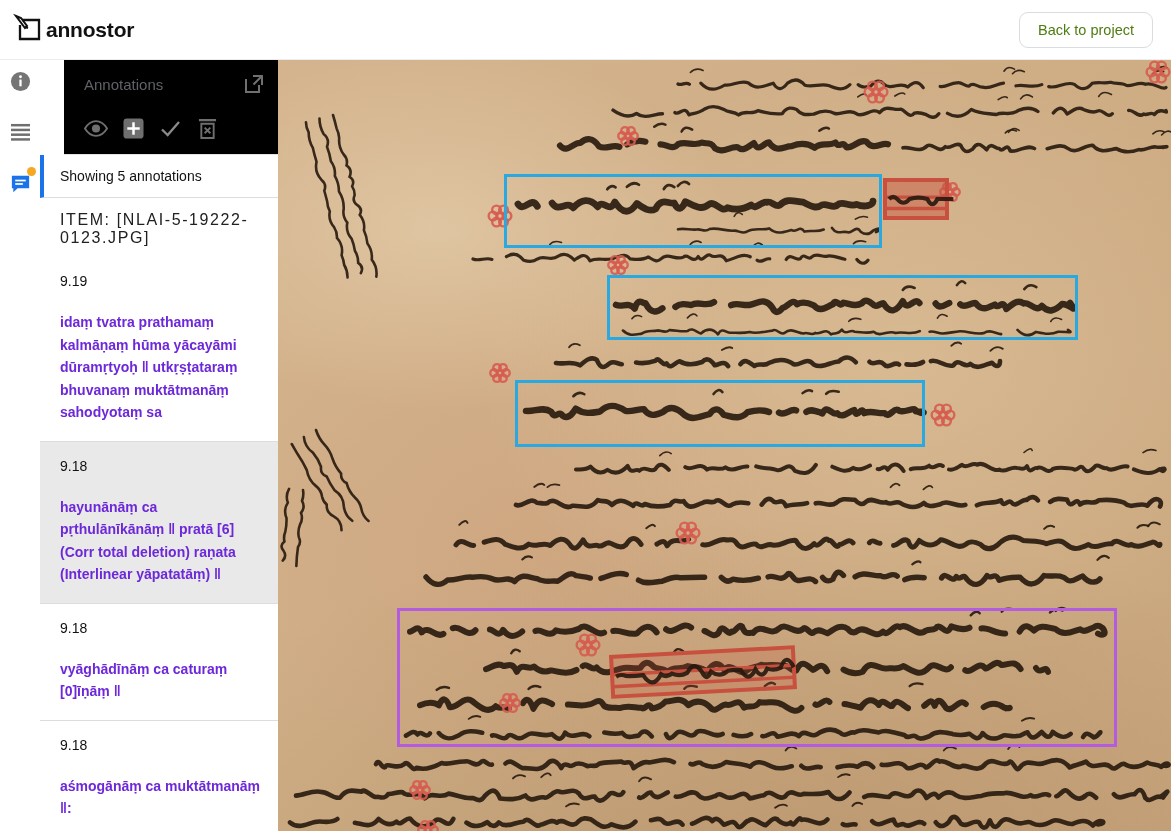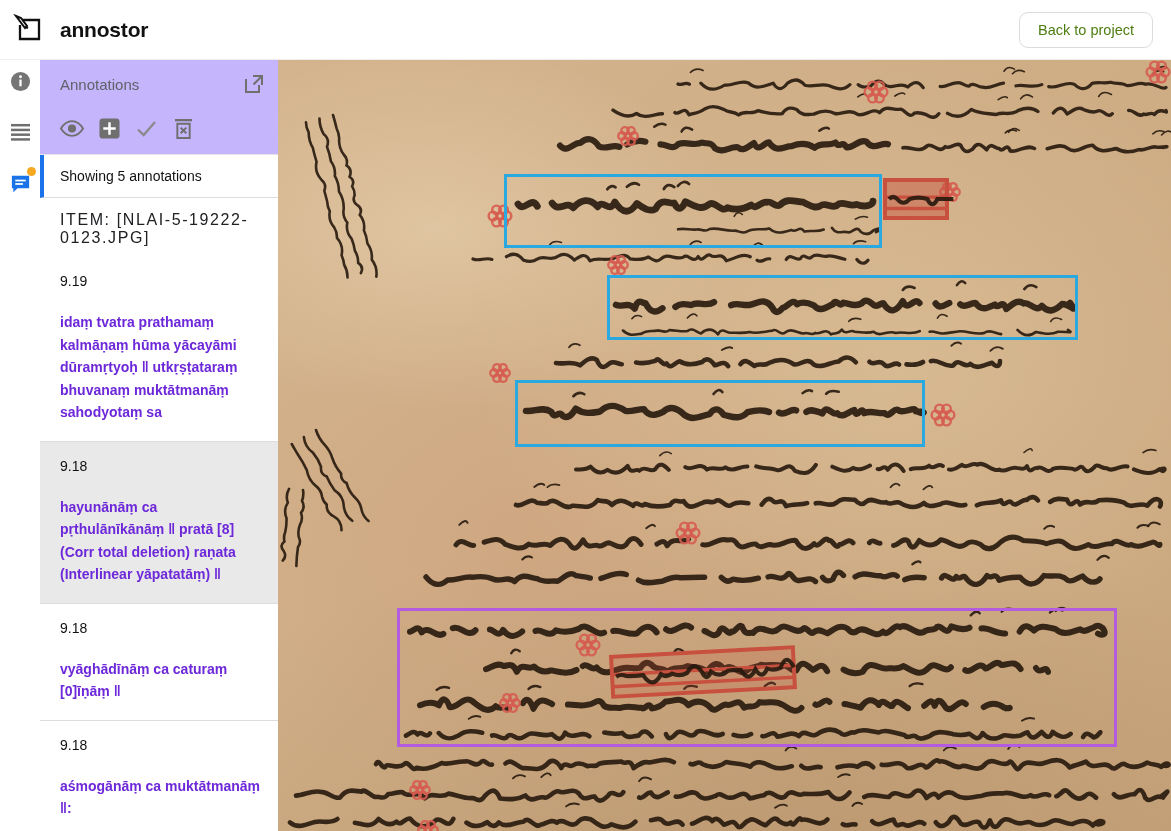--- a/index.html
+++ b/index.html
@@ -2,37 +2,37 @@
 <html><head>
 <meta charset="utf-8">
 <style>
   * { margin:0; padding:0; box-sizing:border-box; }
   html,body { font-family:"Liberation Sans", sans-serif; background:#fff; }
   .app { width:1171px; height:831px; overflow:hidden; display:flex; flex-direction:column; background:#fff; }
 
   
   .topbar { height:60px; flex:0 0 60px; display:flex; align-items:center; justify-content:space-between;
             padding:0 18px 0 12px; background:#fff; border-bottom:1px solid #ededed; }
-  .brand { display:flex; align-items:center; gap:18px; }
+  .brand { display:flex; align-items:center; gap:4px; }
   .brand-name { font-size:21px; font-weight:bold; color:#111; letter-spacing:-0.2px; }
   .back-btn { border:1px solid #dadce0; background:#fff; border-radius:9px; padding:9px 18px;
               font-size:14.5px; color:#4d7c0f; font-family:"Liberation Sans",sans-serif; cursor:pointer; }
 
   
   .main { flex:1; display:flex; min-height:0; }
 
   
   .rail { width:40px; flex:0 0 40px; background:#fff; display:flex; flex-direction:column; align-items:center;
           padding-top:9px; gap:27px; }
   .rail-btn { width:24px; height:24px; position:relative; display:flex; align-items:center; justify-content:center; cursor:pointer; }
   .badge-dot { position:absolute; top:-4px; right:-4px; width:9px; height:9px; border-radius:50%; background:#f6a821; }
 
   
   .panel { width:238px; flex:0 0 238px; background:#fff; display:flex; flex-direction:column; overflow:hidden; }
-  .panel-head { background:#c4b5fd; padding:12px 12px 14px 20px; border-bottom:1px solid #e4e4e4; }
+  .panel-head { background:#000000; padding:12px 12px 14px 20px; border-bottom:1px solid #e4e4e4;margin-left:24px; }
   .panel-title-row { display:flex; align-items:center; justify-content:space-between; }
   .panel-title { font-size:15px; color:#5f6368; }
   .panel-tools { display:flex; align-items:center; gap:13px; margin-top:20px; }
   .tool-btn { width:24px; height:24px; display:flex; align-items:center; justify-content:center; cursor:pointer; }
 
   .showing-row { background:#fff; border-left:4px solid #1a73e8; border-bottom:1px solid #ddd;
                  padding:13px 10px 13px 16px; font-size:14px; color:#111; }
   .item-head { padding:13px 10px 10px 20px; font-size:16px; color:#202124; letter-spacing:1.6px; }
 
   .ann-list { flex:1; overflow:hidden; }
@@ -146,21 +146,21 @@
       <div class="showing-row">Showing 5 annotations</div>
       <div class="item-head">ITEM: [NLAI-5-19222-0123.JPG]</div>
 
       <div class="ann-list" id="ann-list">
           <div class="ann-item">
     <div class="ann-verse">9.19</div>
     <div class="ann-text">idaṃ tvatra prathamaṃ kalmāṇaṃ hūma yācayāmi dūramṛtyoḥ ‖ utkṛṣṭataraṃ bhuvanaṃ muktātmanāṃ sahodyotaṃ sa</div>
   </div>
           <div class="ann-item selected">
     <div class="ann-verse">9.18</div>
-    <div class="ann-text">hayunānāṃ ca pṛthulānīkānāṃ ‖ pratā [8] (Corr total deletion) raṇata (Interlinear yāpatatāṃ) ‖</div>
+    <div class="ann-text">hayunānāṃ ca pṛthulānīkānāṃ ‖ pratā [6] (Corr total deletion) raṇata (Interlinear yāpatatāṃ) ‖</div>
   </div>
           <div class="ann-item">
     <div class="ann-verse">9.18</div>
     <div class="ann-text">vyāghādīnāṃ ca caturaṃ [0]īṇāṃ ‖</div>
   </div>
           <div class="ann-item">
     <div class="ann-verse">9.18</div>
     <div class="ann-text">aśmogānāṃ ca muktātmanāṃ ‖:</div>
   </div>
           <div class="ann-item">

